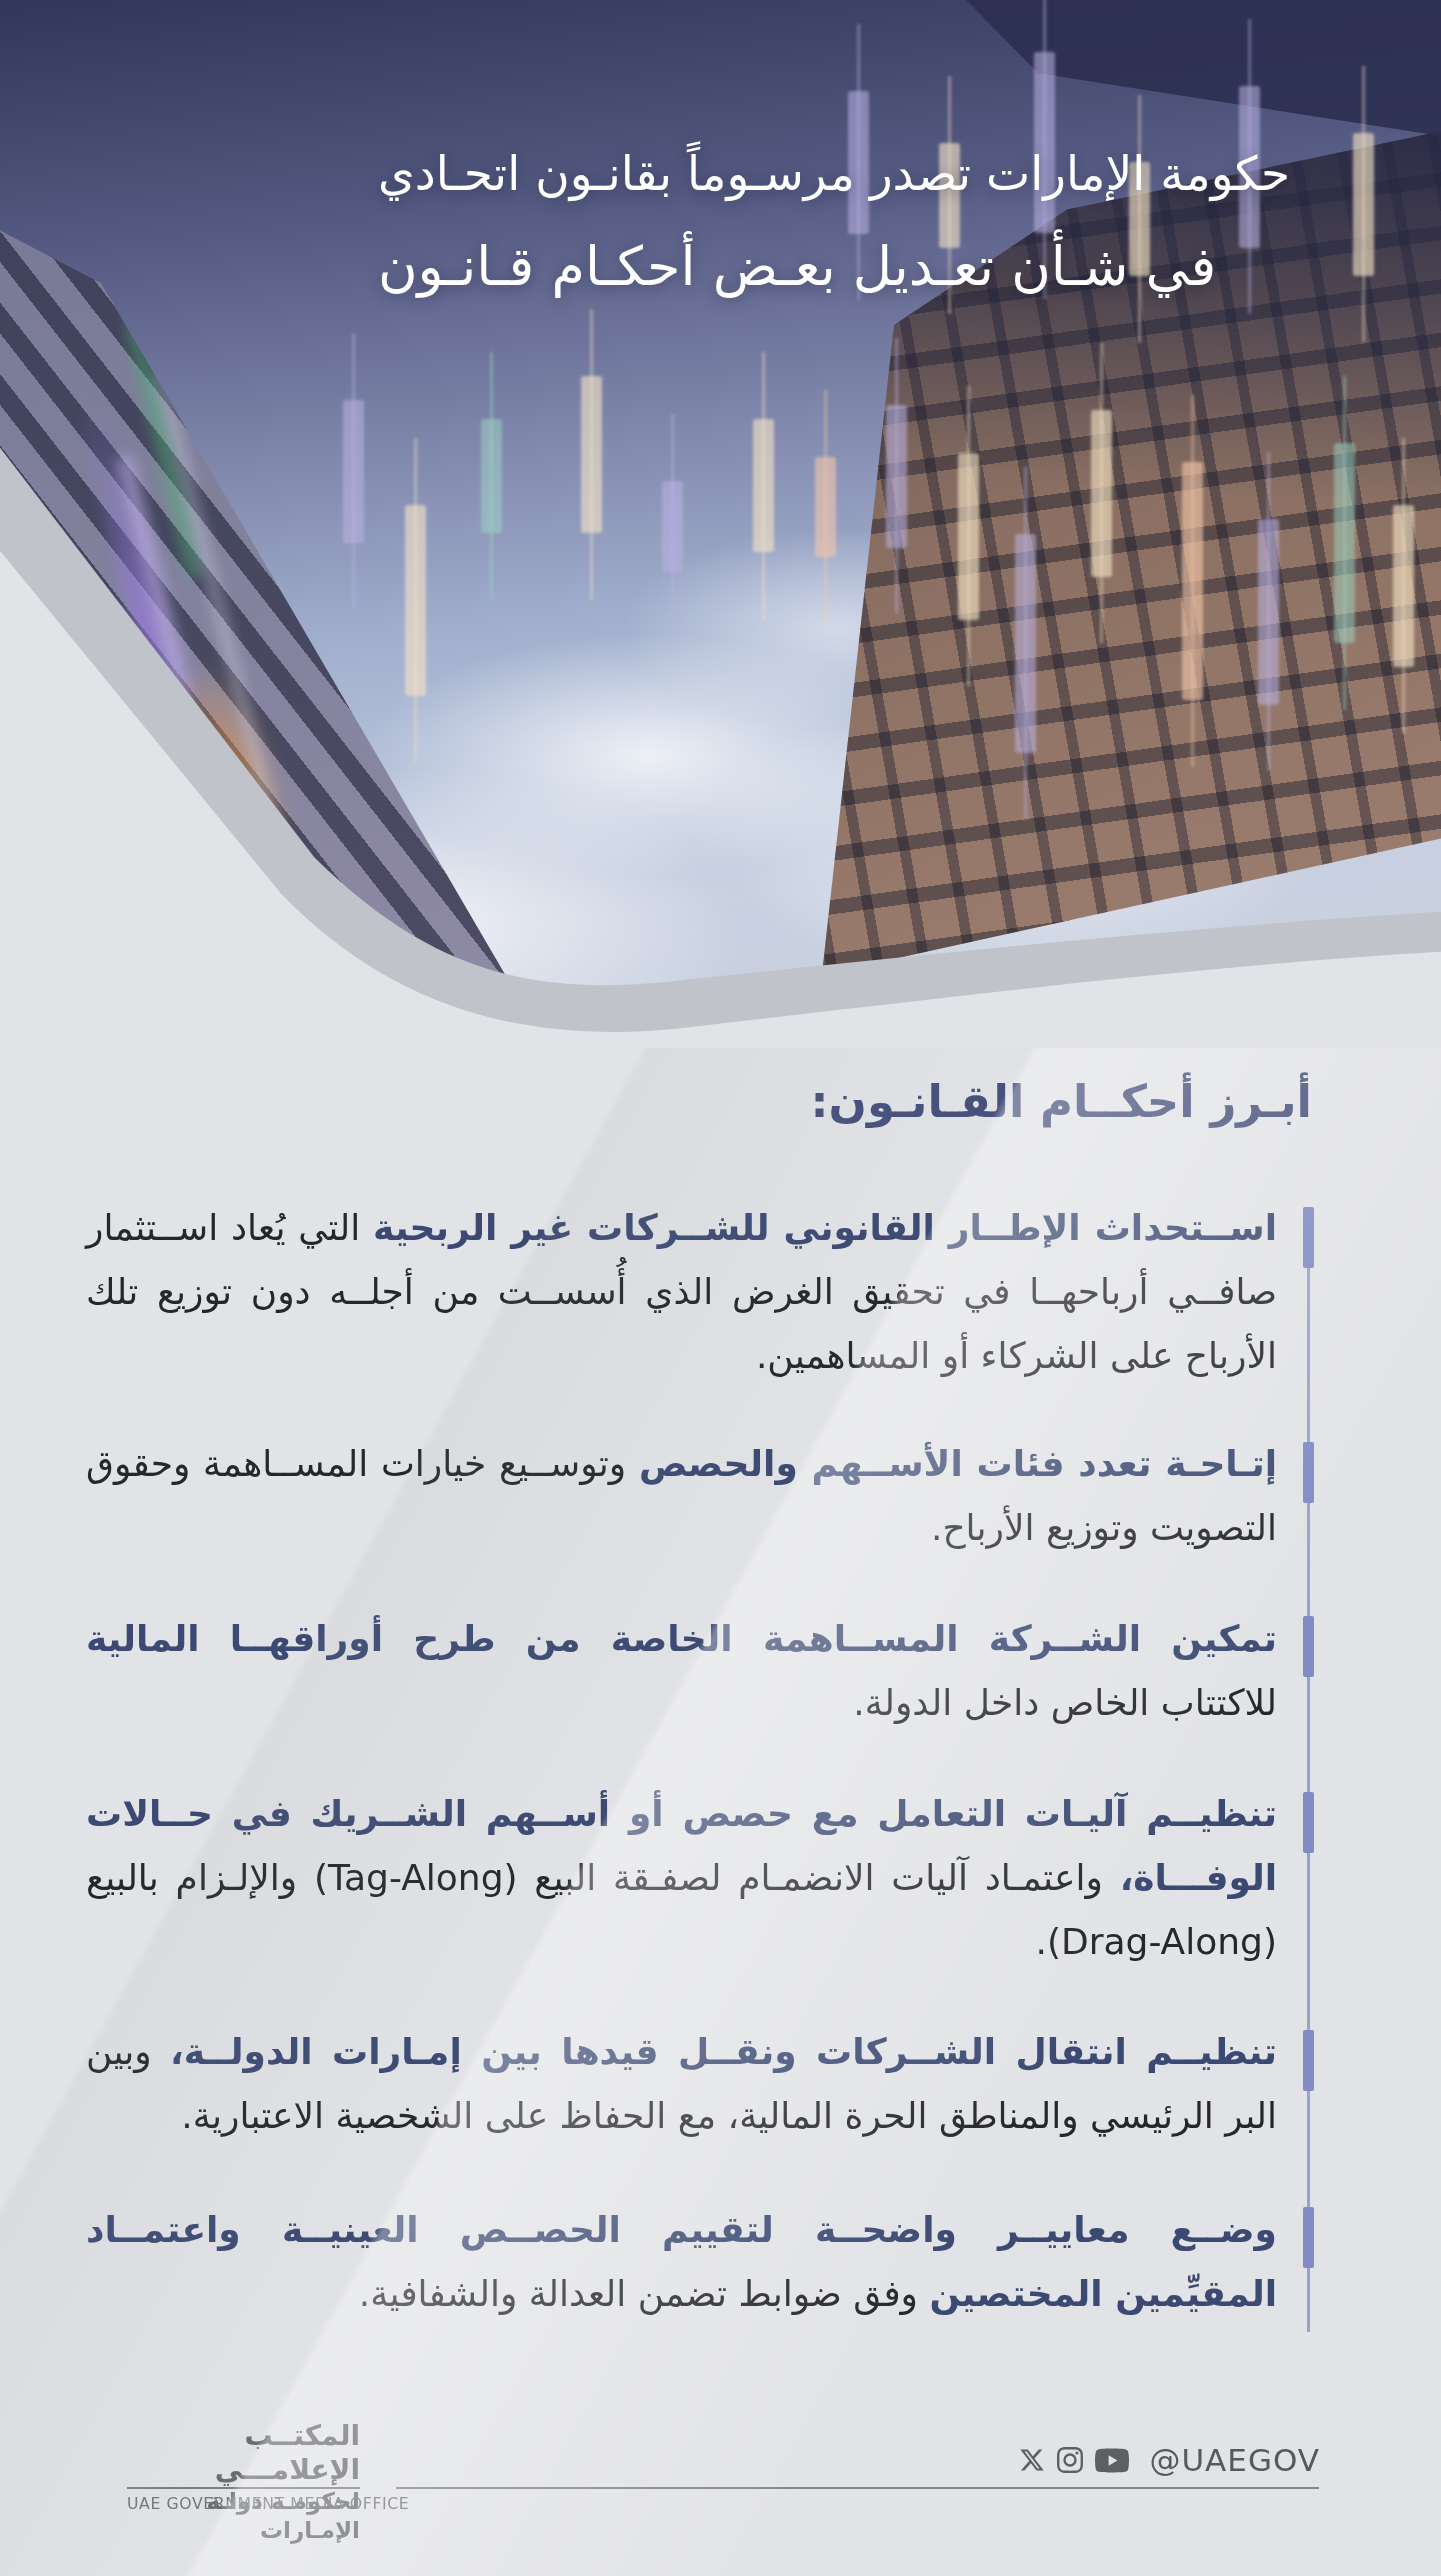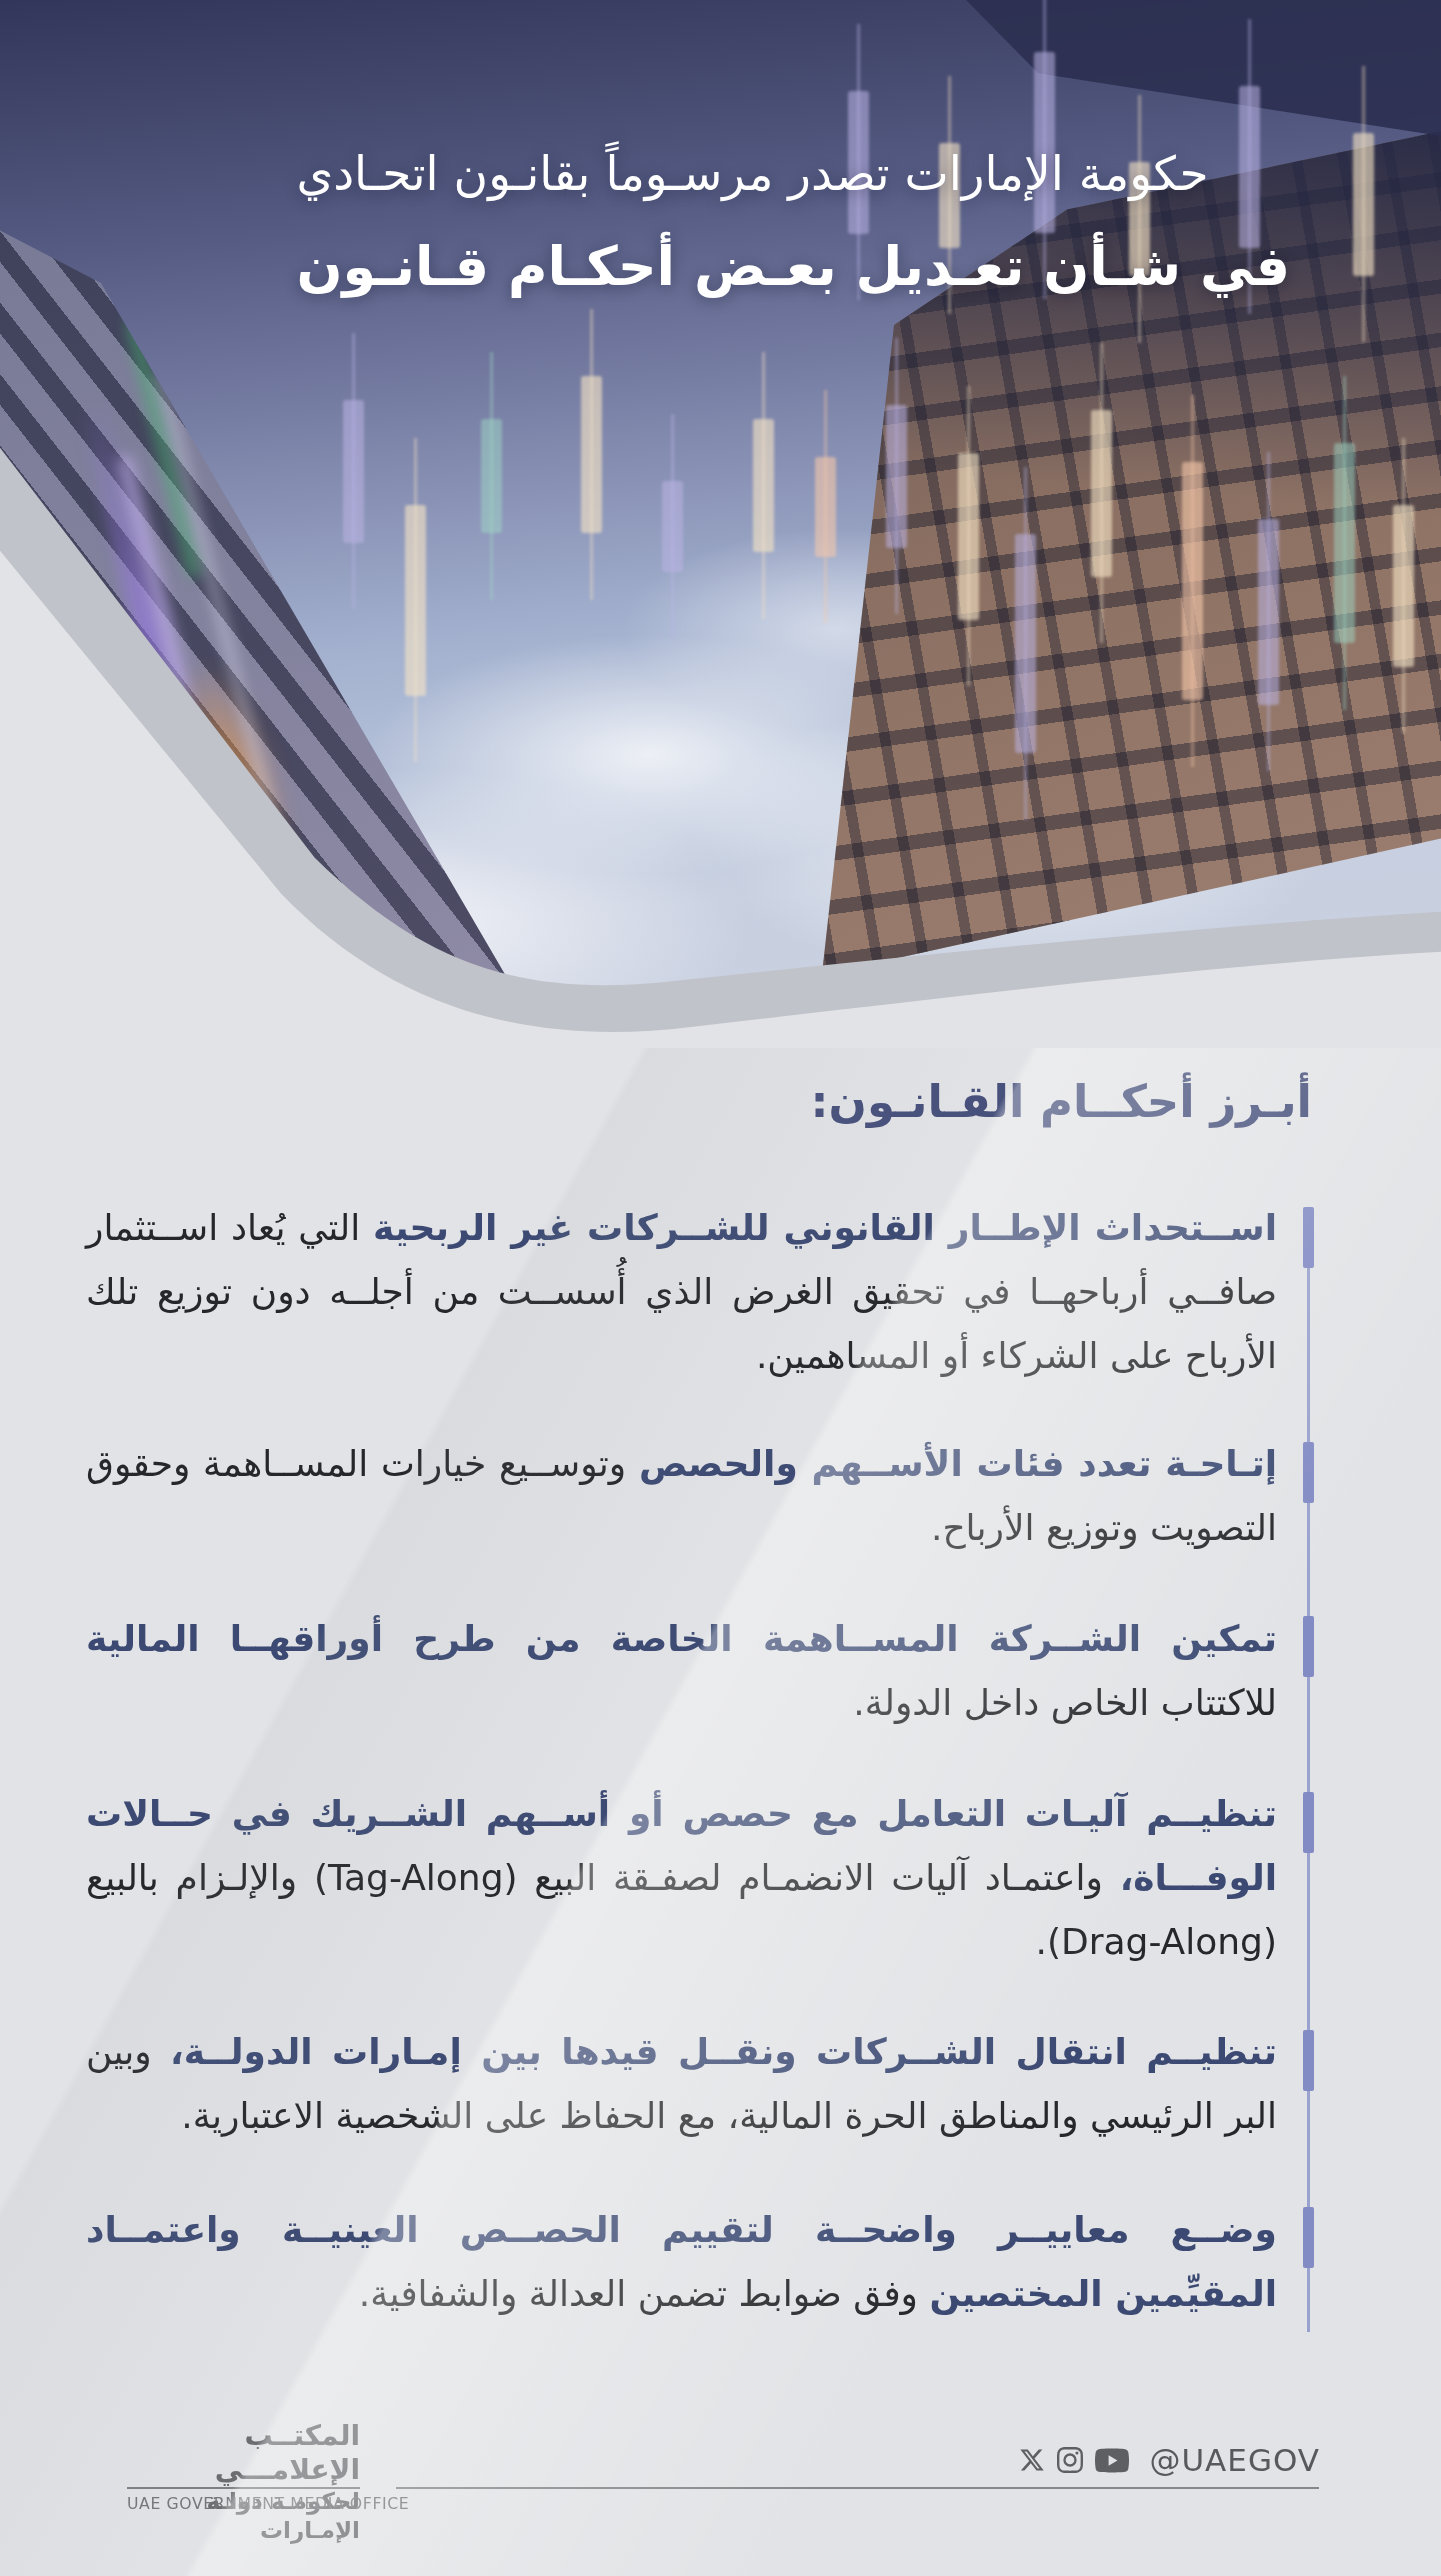--- a/index.html
+++ b/index.html
@@ -38,21 +38,21 @@
   .corner-dark{position:absolute;inset:0;background:#2b2f50;opacity:.9;
         clip-path:polygon(67% 0, 100% 0, 100% 13%, 72% 7%);}
   #candles{position:absolute;inset:0;}
   .candle{position:absolute;border-radius:2.9px;filter:blur(1.4px);}
   .wick{position:absolute;left:50%;width:3.8px;transform:translateX(-50%);display:block;}
   .swoosh{position:absolute;left:0;top:0;width:1442px;height:1048px;}
 
   .title{position:absolute;top:129px;right:152px;text-align:left;direction:rtl;color:#ffffff;
         text-shadow:0 1.9px 15.2px rgba(10,12,30,.35);margin-top:14px;}
   .t1{font-size:47px;line-height:61px;font-weight:400;margin-bottom:29px;}
-  .t2{font-size:54px;line-height:67px;font-weight:700;margin-bottom:38px;}
+  .t2{font-size:54px;line-height:67px;font-weight:400;margin-bottom:38px;}
   .t3{font-size:54px;line-height:67px;font-weight:700;}
 
   
   .section-heading{position:absolute;top:1075px;right:130px;margin:0;direction:rtl;
         font-size:45px;font-weight:700;color:#46507b;letter-spacing:0;}
   .tl-line{position:absolute;right:132px;top:1207px;width:2.9px;height:1125px;background:#99a1ce;}
   .tl-seg{position:absolute;right:128px;width:11.4px;height:61px;background:#828bc4;border-radius:1.9px;}
   .bullet{position:absolute;right:165px;width:1191px;margin:0;direction:rtl;
         text-align:justify;font-size:36px;line-height:64px;color:#26272a;}
   .bullet b{color:#3c4a73;font-weight:700;}

